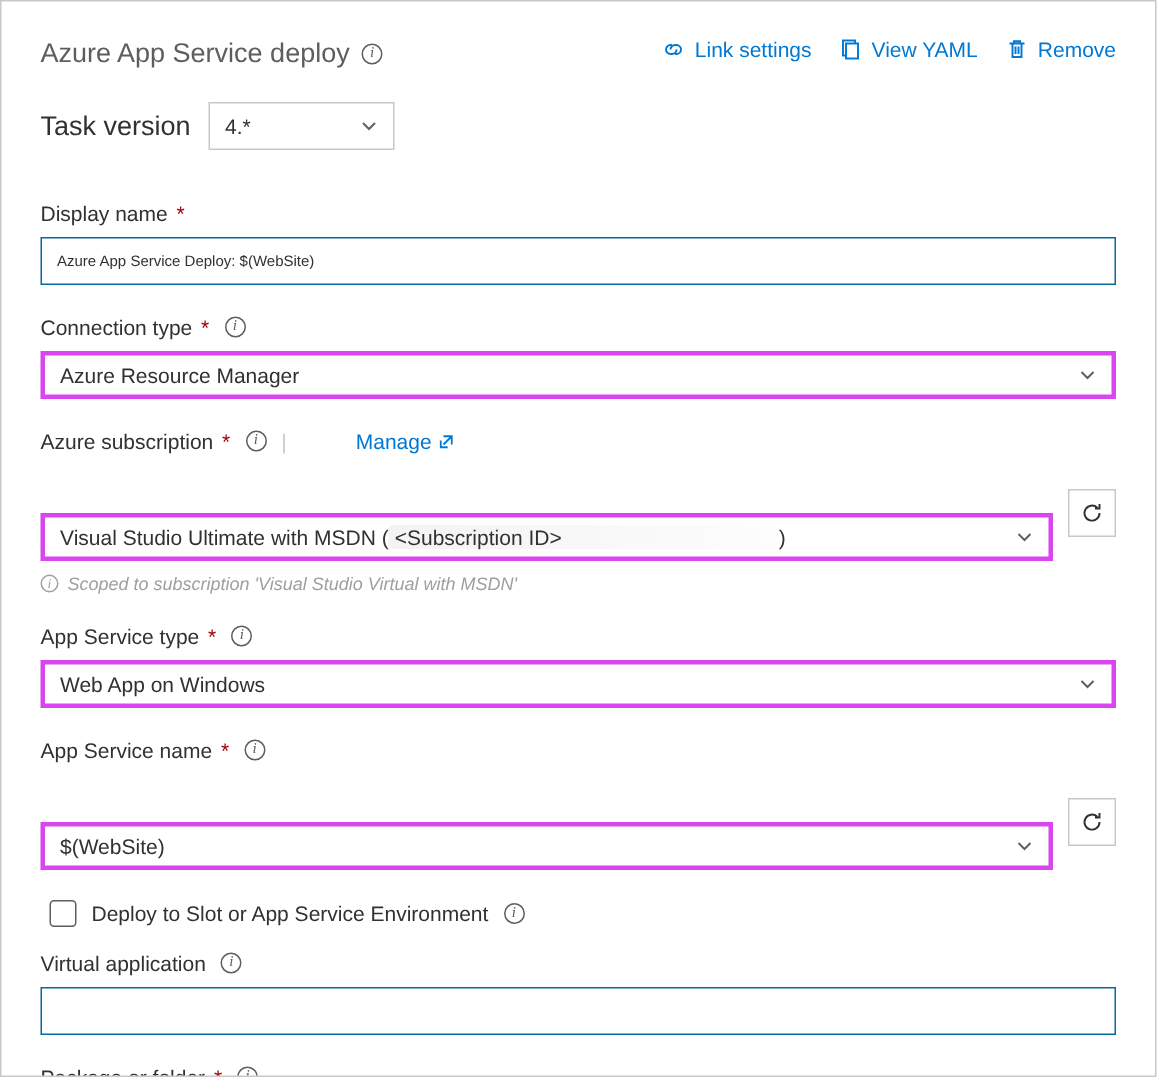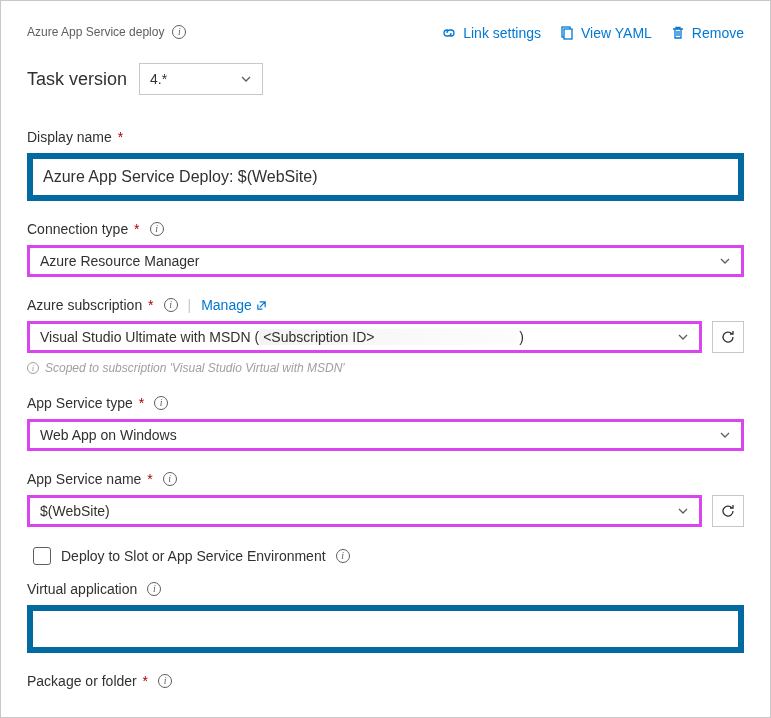--- a/index.html
+++ b/index.html
@@ -20,21 +20,21 @@
       align-items: flex-start;
       margin-bottom: 22px;
     }
     .title-wrap {
       display: flex;
       align-items: center;
       gap: 8px;
       color: #605e5c;
     }
     .title {
-      font-size: 12px;
+      font-size: 18px;
       font-weight: 400;
       color: #605e5c;
     }
     .header-actions {
       display: flex;
       gap: 18px;
     }
     .header-link {
       display: flex;
       align-items: center;
@@ -91,24 +91,24 @@
       justify-content: center;
       font-size: 10px;
       color: #605e5c;
       font-style: italic;
       font-family: Georgia, serif;
       line-height: 1;
       cursor: pointer;
     }
     .text-input {
       width: 100%;
-      height: 48px;
-      border: 6px solid #0369a1;
+      height: 32px;
+      border: 1px solid #0369a1;
       padding: 0 10px;
-      font-size: 16px;
+      font-size: 10px;
       font-family: inherit;
       color: #323130;
     }
     .select-input {
       width: 100%;
       height: 32px;
       border: 3px solid #d946ef;
       padding: 0 10px;
       display: flex;
       align-items: center;
@@ -118,40 +118,42 @@
       background: #fff;
     }
     .input-row {
       display: flex;
       gap: 10px;
       align-items: center;
     }
     .input-row .select-input,
     .input-row .text-input {
       flex: 1;
+      margin-top: 32px;
     }
     .icon-button {
       width: 32px;
       height: 32px;
       border: 1px solid #c8c8c8;
       display: flex;
       align-items: center;
       justify-content: center;
       cursor: pointer;
       background: #fff;
     }
     .sep {
       color: #c8c8c8;
     }
     .manage-link {
       color: #0078d4;
       cursor: pointer;
       display: flex;
       align-items: center;
       gap: 4px;
+      margin-left: 36px;
     }
     .scope-note {
       display: flex;
       align-items: center;
       gap: 6px;
       color: #a19f9d;
       font-size: 12px;
       margin-top: 8px;
       margin-bottom: 4px;
       font-style: italic;

